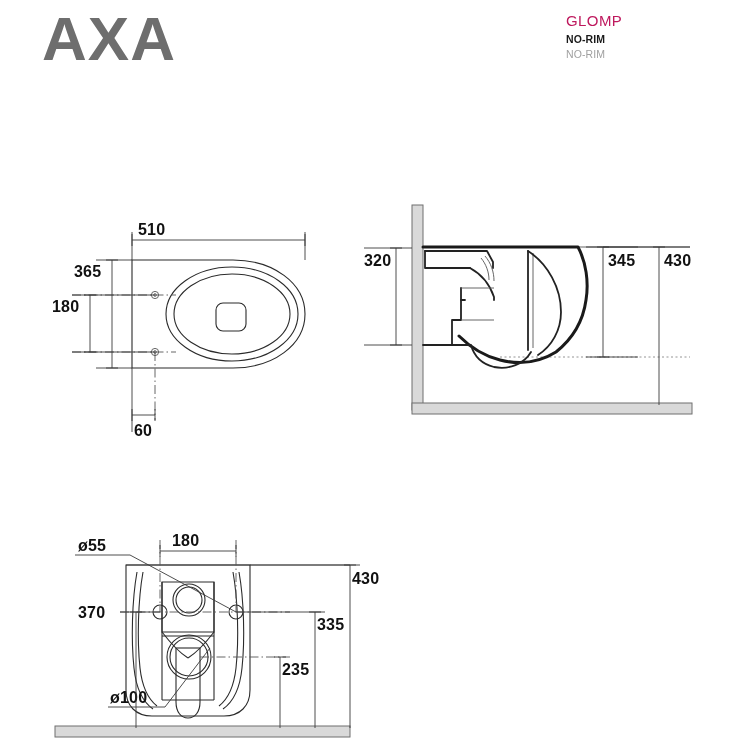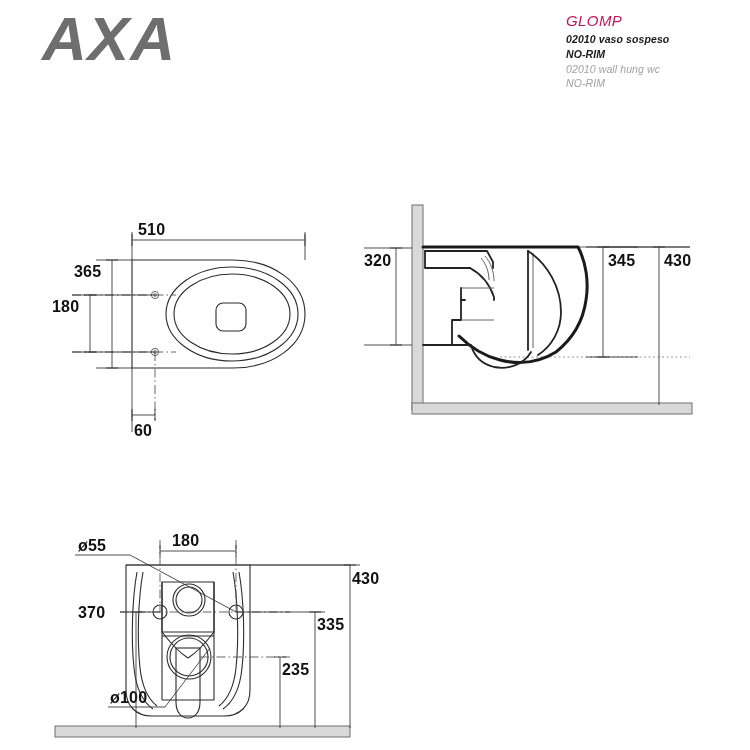--- a/index.html
+++ b/index.html
@@ -21,21 +21,20 @@
     width: 750px;
     height: 750px;
     background: #fff;
   }
   
   #header {
     position: absolute;
     left: 0; top: 0;
     width: 659px;
     height: 120px;
-    font-style: italic;
   }
   #brand-logo {
     position: absolute;
     left: 42px;
     top: 8px;
     font-family: "Liberation Sans", sans-serif;
     font-size: 62px;
     font-weight: bold;
     letter-spacing: 1px;
     color: #6e6e6e;
@@ -97,23 +96,21 @@
 </style>
 </head>
 <body>
 
 <div id="sheet">
 
   <div id="header">
     <div id="brand-logo">AXA</div>
     <div id="product-block">
       <div id="product-series">GLOMP</div>
-      <div class="prod-it">02010 vaso sospeso</div>
       <div class="prod-it">NO-RIM</div>
-      <div class="prod-en">02010 wall hung wc</div>
       <div class="prod-en">NO-RIM</div>
     </div>
   </div>
 
   <div id="drawing-area">
     <svg width="750" height="750" viewBox="0 0 750 750" xmlns="http://www.w3.org/2000/svg">
 
       <g>
 
         <g>

